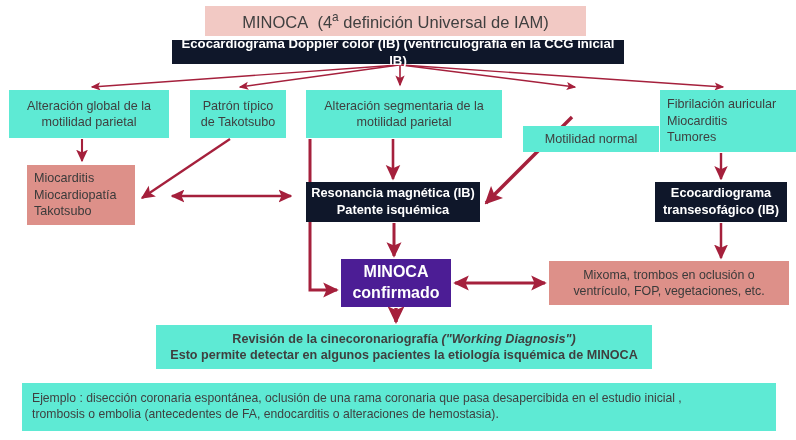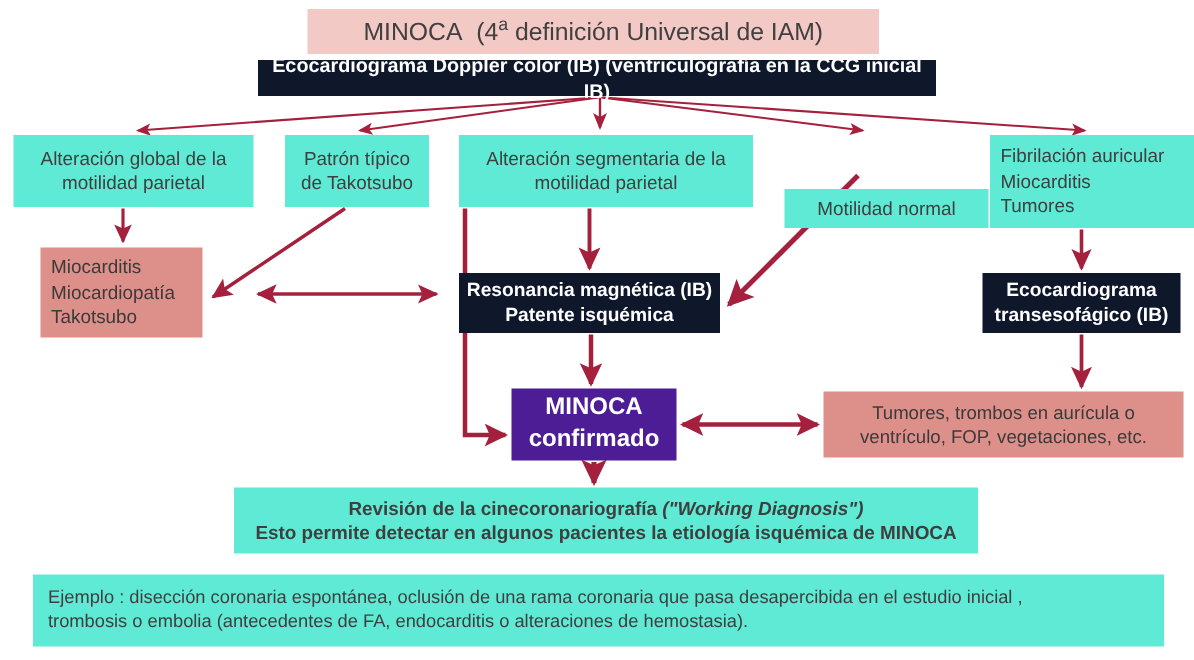--- a/index.html
+++ b/index.html
@@ -190,21 +190,21 @@
 
   <div class="node pal-brick" id="n-minoca">
     <span class="txt">
       <span>MINOCA</span><br>
       <span class="l2">confirmado</span>
     </span>
   </div>
 
   <div class="node pal-midpink" id="n-mixoma">
     <span class="txt">
-      <span>Tumores, trombos en aurícula o</span><br>
+      <span>Mixoma, trombos en oclusión o</span><br>
       <span>ventrículo, FOP, vegetaciones, etc.</span>
     </span>
   </div>
 
   <div class="node pal-pink" id="n-revision">
     <span class="txt">
       <span>Revisión de la cinecoronariografía </span><span class="ital">("Working Diagnosis")</span><br>
       <span>Esto permite detectar en algunos pacientes la etiología isquémica de MINOCA</span>
     </span>
   </div>

